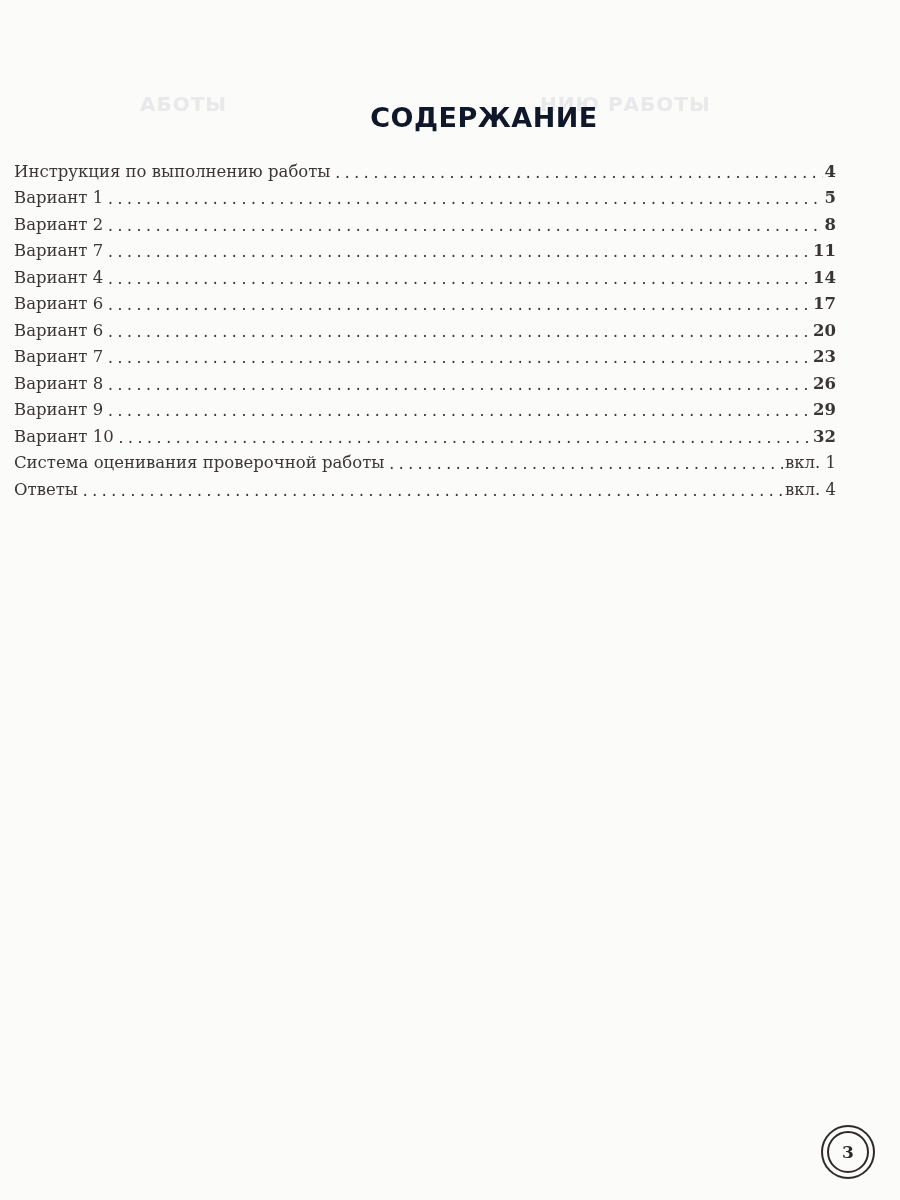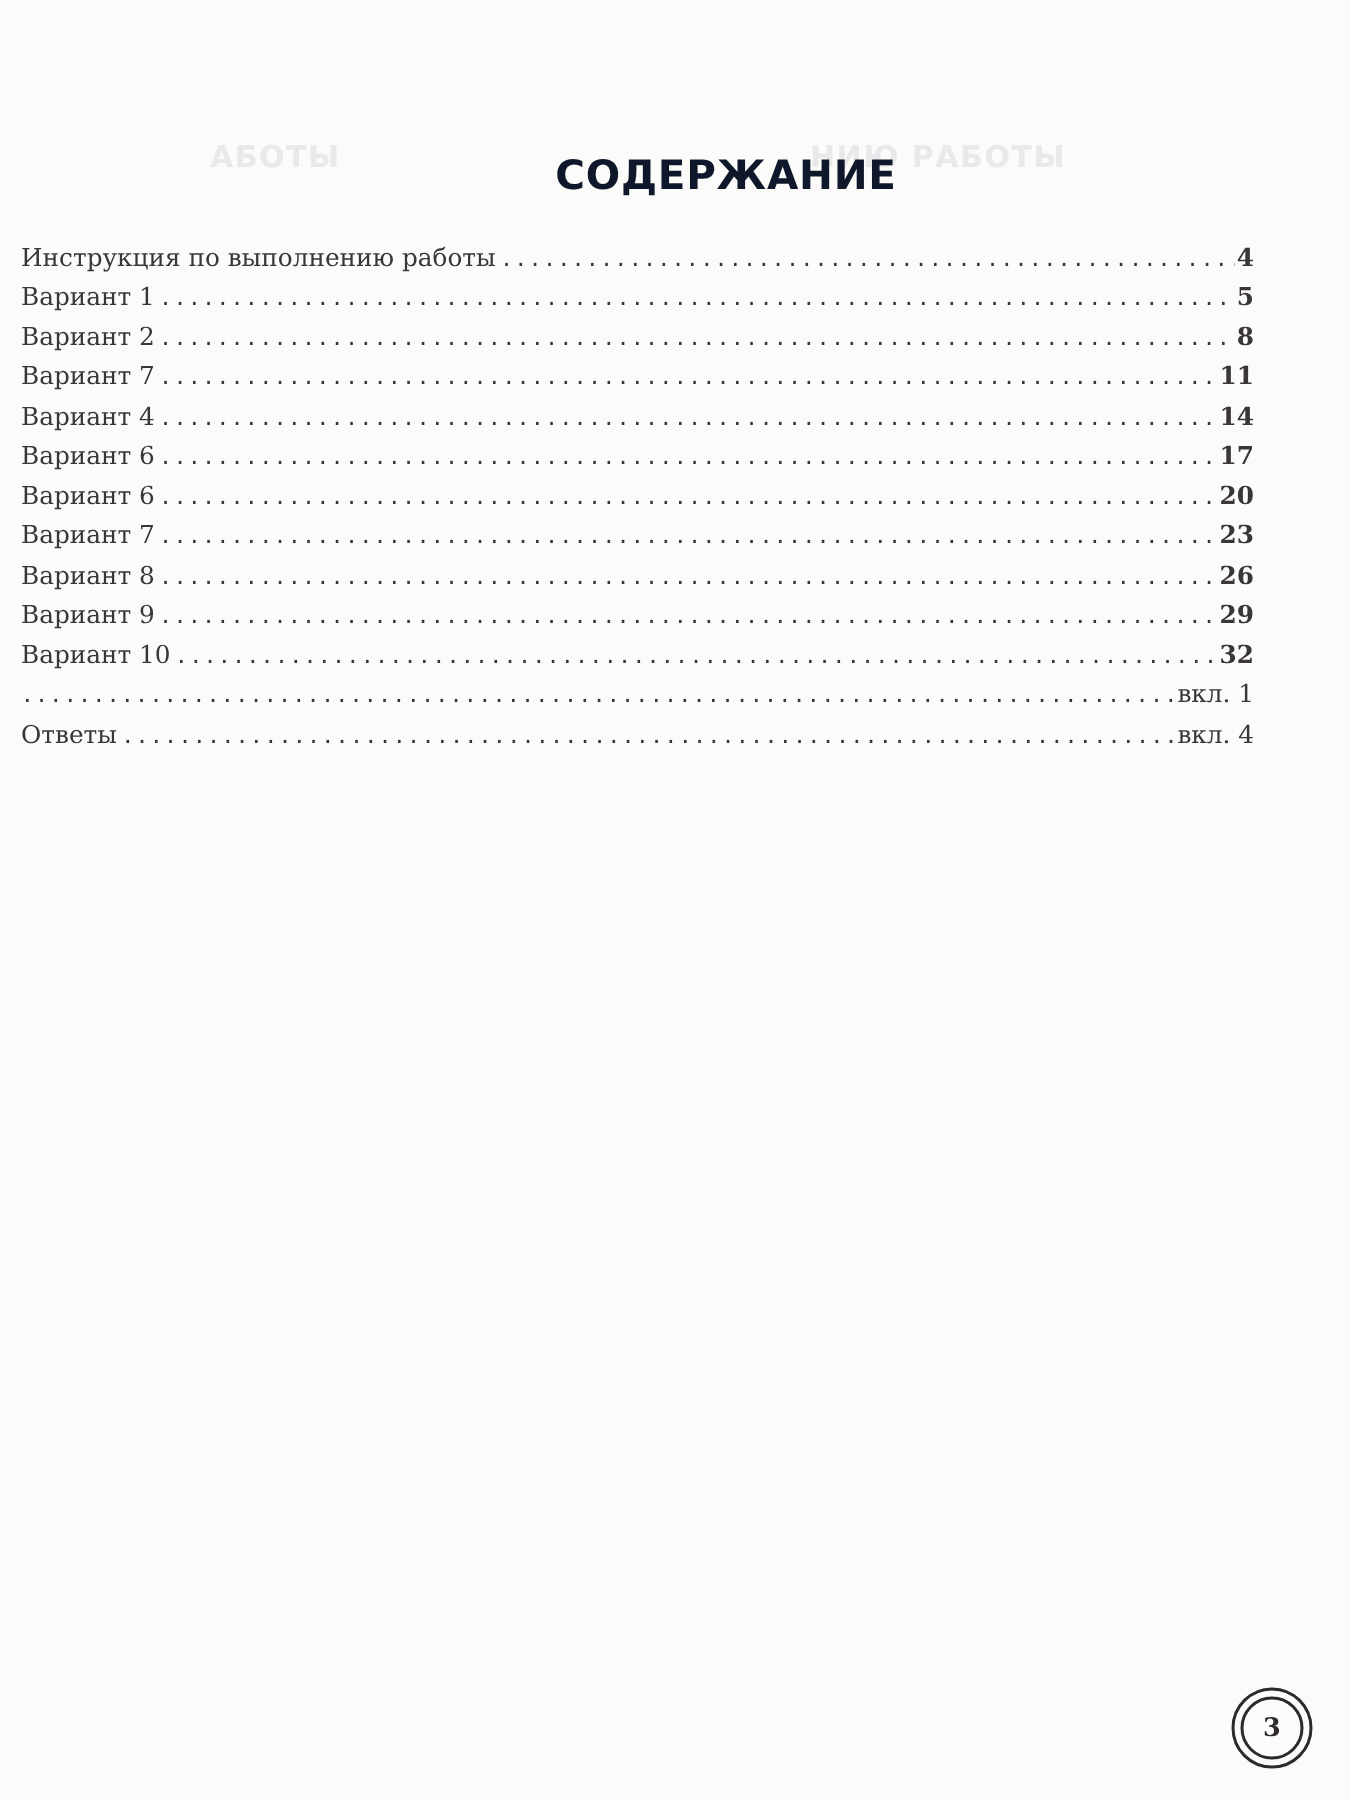--- a/index.html
+++ b/index.html
@@ -155,20 +155,21 @@
     <span class="toc-label">Вариант 9</span>
     <span class="toc-leader"></span>
     <span class="toc-page">29</span>
   </div>
   <div class="toc-row">
     <span class="toc-label">Вариант 10</span>
     <span class="toc-leader"></span>
     <span class="toc-page">32</span>
   </div>
   <div class="toc-row">
+    <span class="toc-label">Система оценивания проверочной работы</span>
     <span class="toc-leader"></span>
     <span class="toc-page" style="font-weight:normal;">вкл. 1</span>
   </div>
   <div class="toc-row">
     <span class="toc-label">Ответы</span>
     <span class="toc-leader"></span>
     <span class="toc-page" style="font-weight:normal;">вкл. 4</span>
   </div>
 </div>
 

